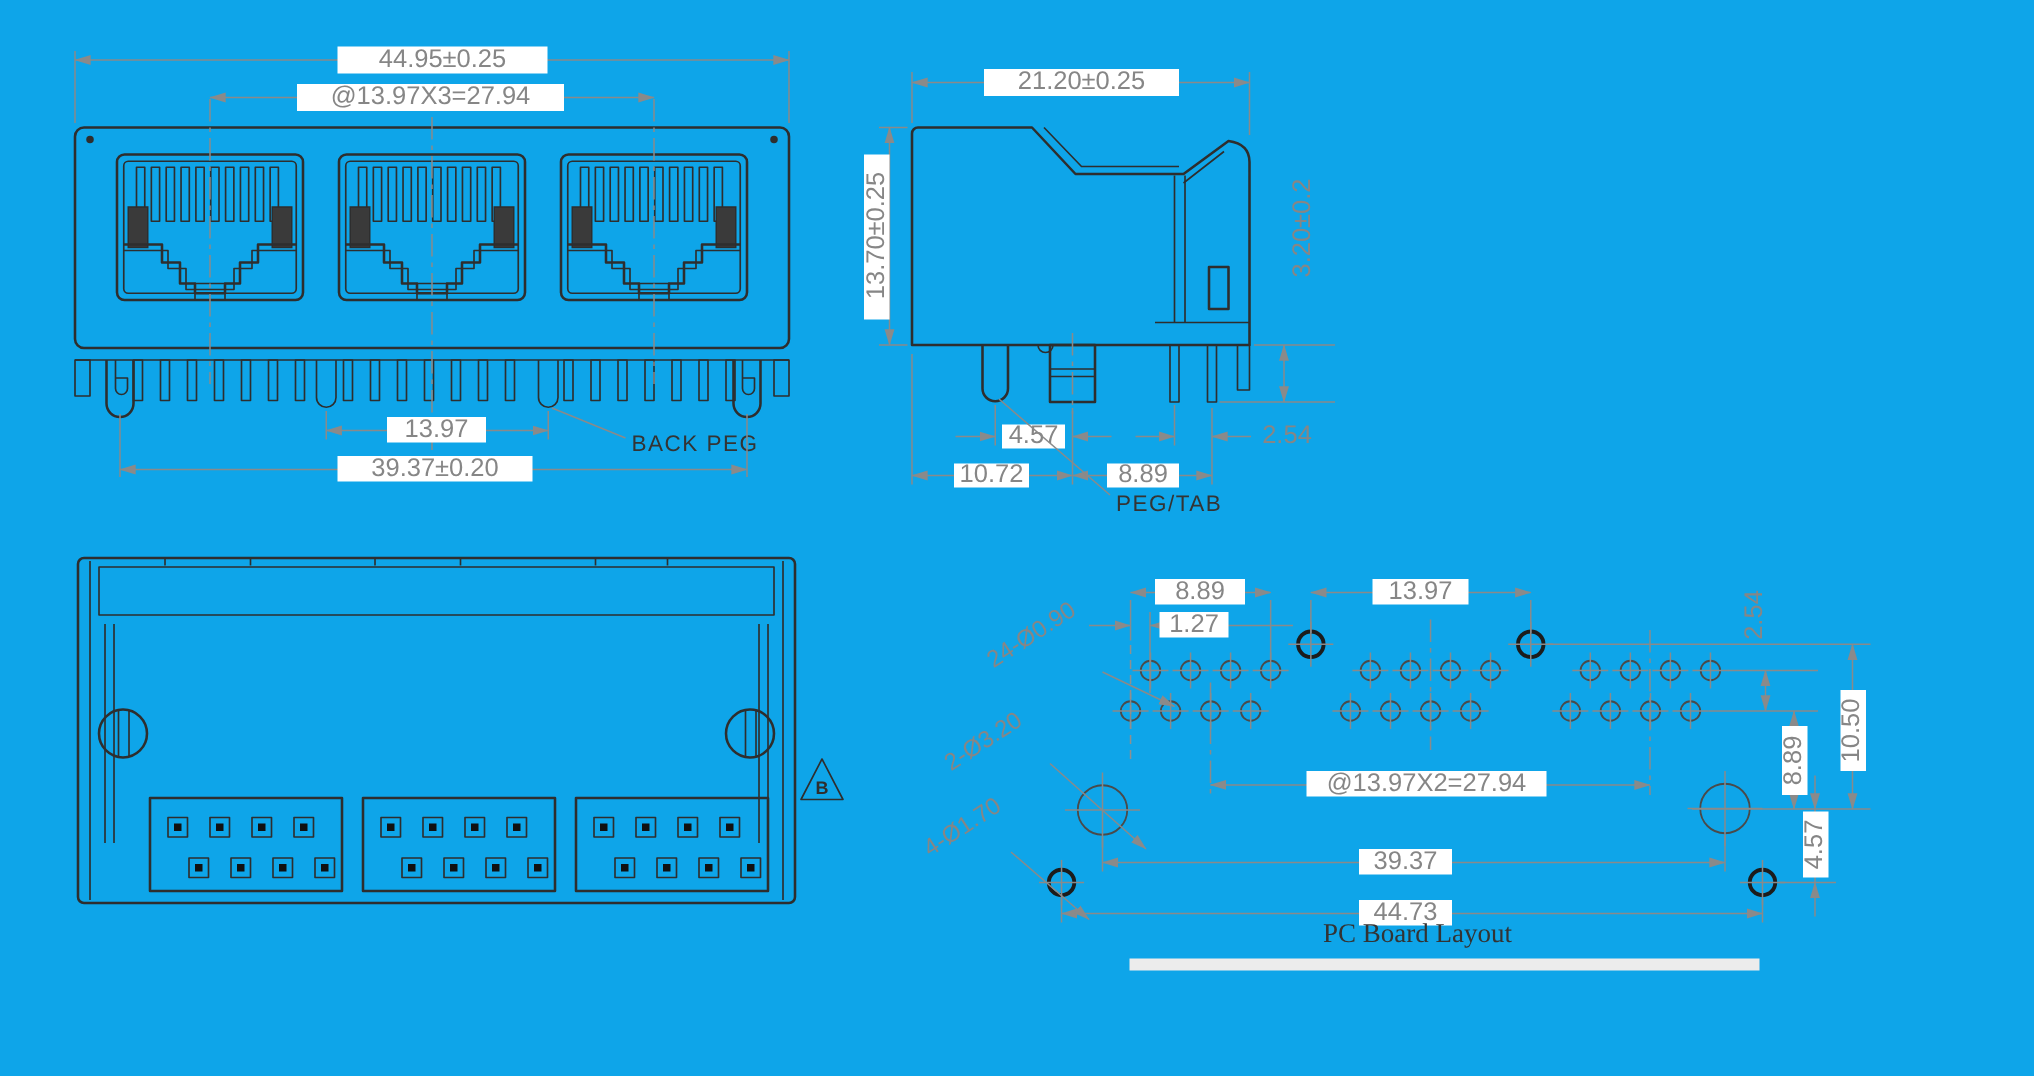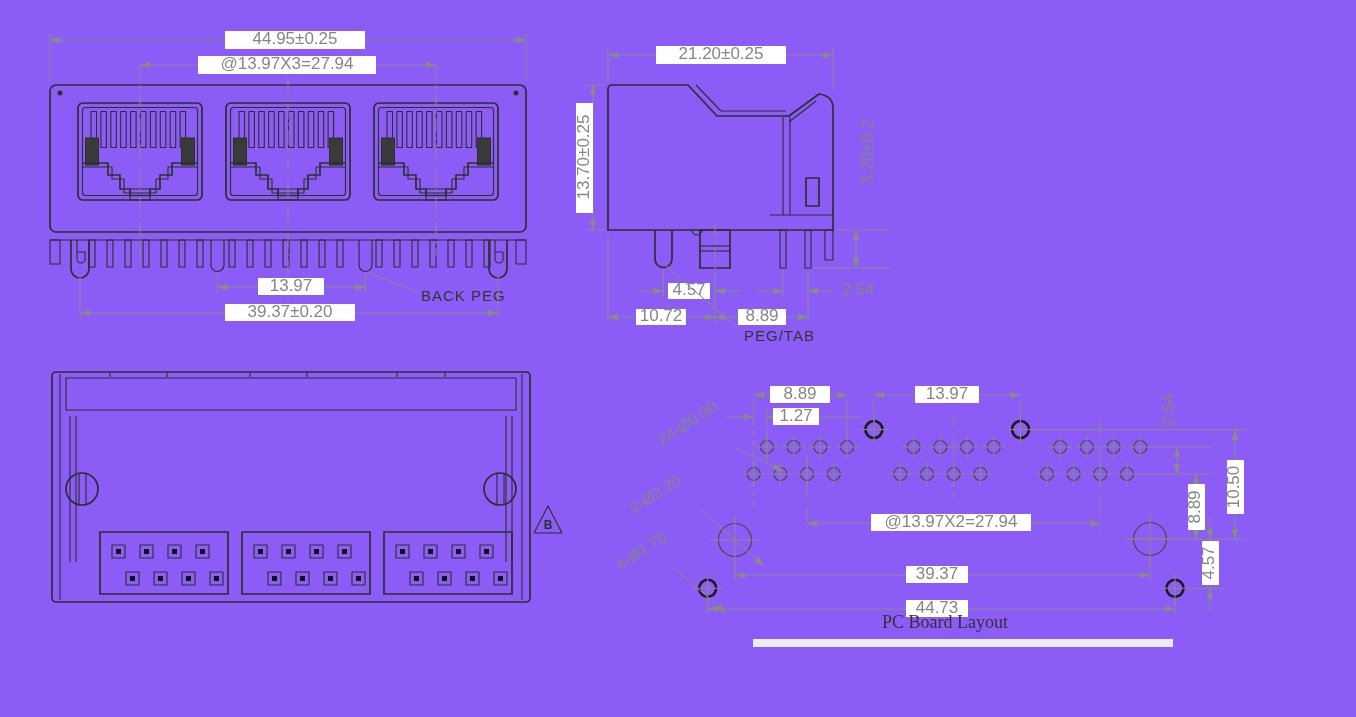--- a/index.html
+++ b/index.html
@@ -1,16 +1,16 @@
 <!DOCTYPE html>
 <html><head>
 <meta charset="utf-8">
 <style>
   html,body{margin:0;padding:0;background:#ffffff;}
-  .canvas{position:relative;width:1356px;height:717px;background:#8b5cf6;overflow:hidden;
+  .canvas{position:relative;width:1356px;height:717px;background:#0ea5e9;overflow:hidden;
           font-family:"Liberation Sans", sans-serif;}
   svg{display:block}
   
   .o  {stroke:#2e2e2e;fill:none;stroke-width:1.7;stroke-linejoin:round;}
   .o1 {stroke:#2e2e2e;fill:none;stroke-width:1.1;stroke-linejoin:round;}
   .fd {fill:#3a3a3a;stroke:#2e2e2e;stroke-width:1;}
   
   .d  {stroke:#8a8a8a;fill:none;stroke-width:1;}
   .cl {stroke:#8a8a8a;fill:none;stroke-width:1;stroke-dasharray:15 4 3 4;}
   .dl {stroke:#8f8f8f;fill:none;stroke-width:1;stroke-dasharray:6 4;}

